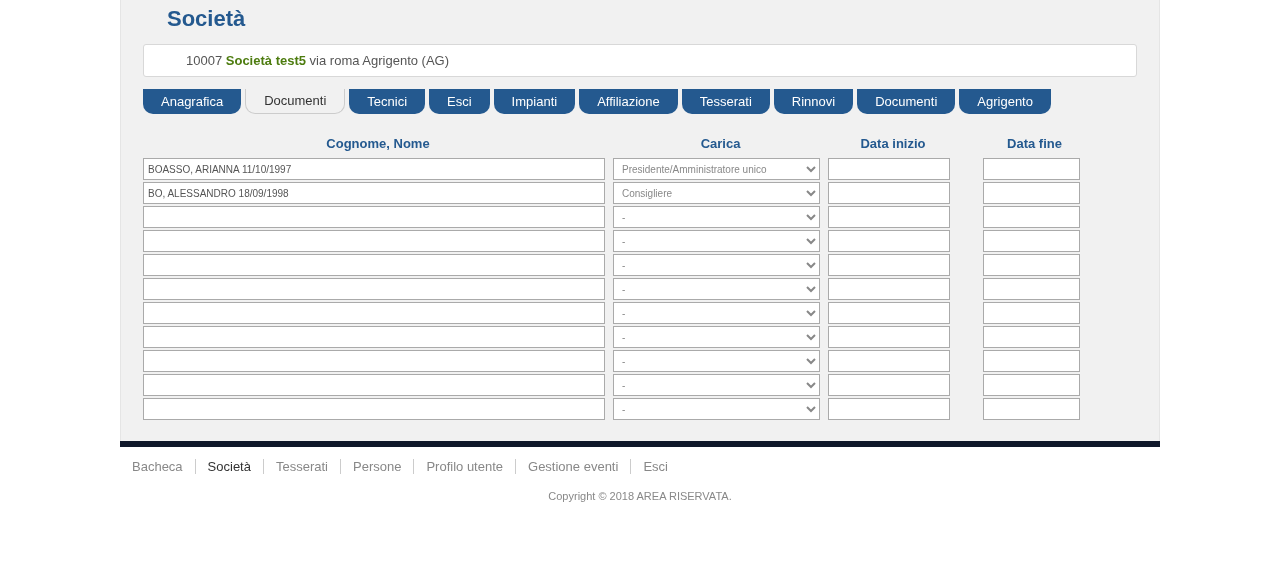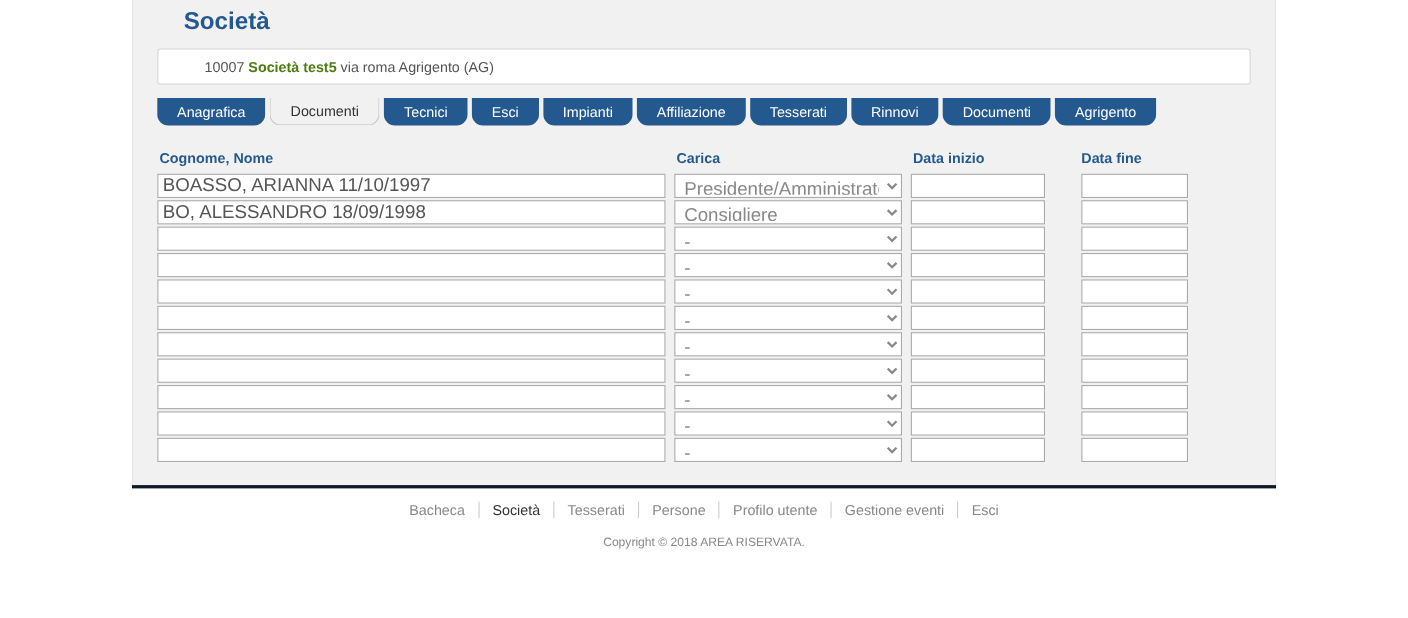--- a/index.html
+++ b/index.html
@@ -69,52 +69,52 @@
     font-size: 13px;
     border: 1px solid #999;
     background: #fff;
   }
   table.council {
     border-collapse: separate;
     border-spacing: 0;
     width: 100%;
   }
   table.council th {
-    text-align: left;
+    text-align: center;
     color: #24598f;
     font-weight: bold;
     font-size: 13px;
     padding: 4px 2px 6px 2px;
   }
   table.council td {
     padding: 1px 8px 1px 0;
     vertical-align: middle;
   }
   .col-name { width: 470px; }
   .col-role { width: 215px; }
   .col-start { width: 130px; }
   .col-end { width: 130px; }
   input.cell, select.cell {
     width: 100%;
-    font-size: 17px;
+    font-size: 10px;
     padding: 2px 4px;
     border: 1px solid #aaa;
     background: #fff;
     color: #555;
     height: 22px;
   }
   select.cell {
     color: #888;
   }
   .col-end-td { padding-left: 25px !important; }
   .footer {
     background: #fff;
-    border-top: 3px solid #0f172a;
+    border-top: 6px solid #0f172a;
     padding: 12px 0 6px 0;
-    text-align: center;
+    text-align: left;
   }
   .footer-nav {
     display: inline-flex;
     gap: 0;
     font-size: 13px;
   }
   .footer-nav span {
     padding: 0 12px;
     border-right: 1px solid #ccc;
     color: #888;

